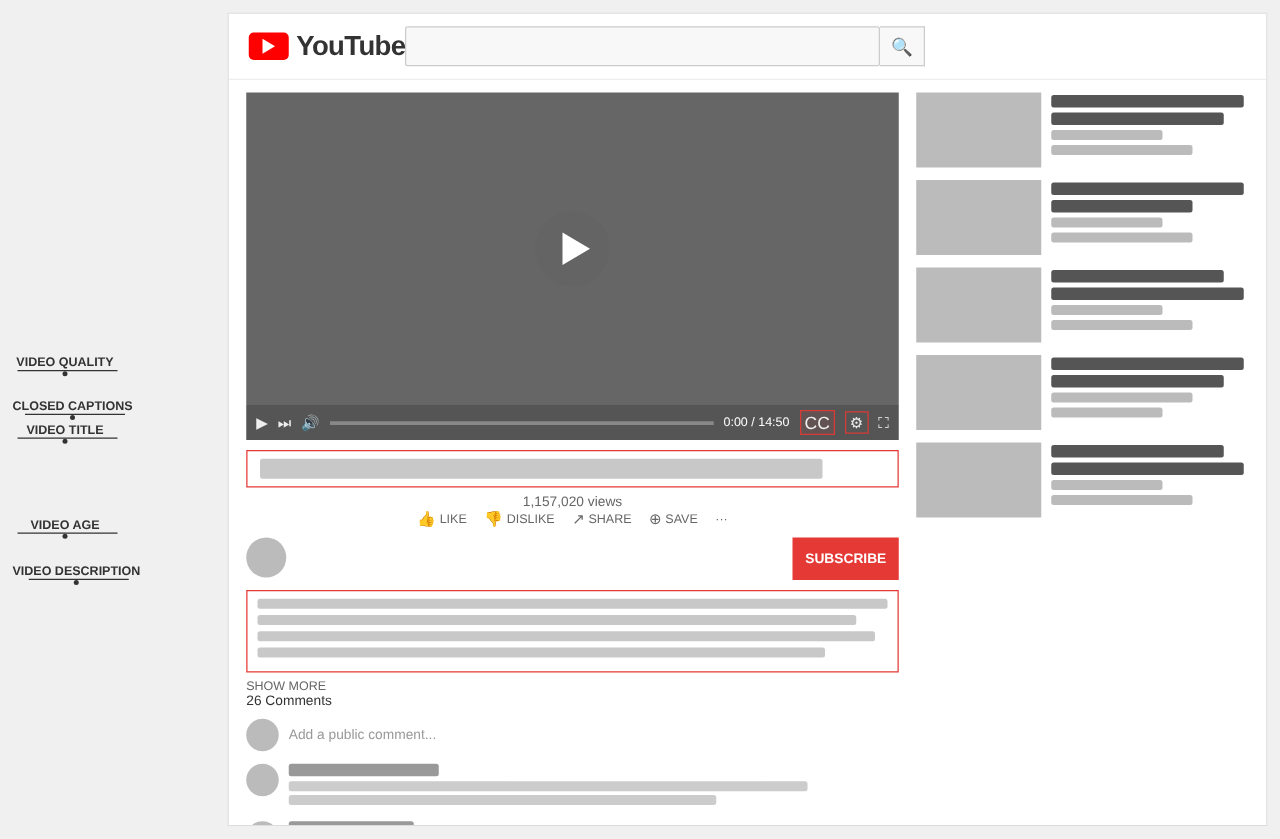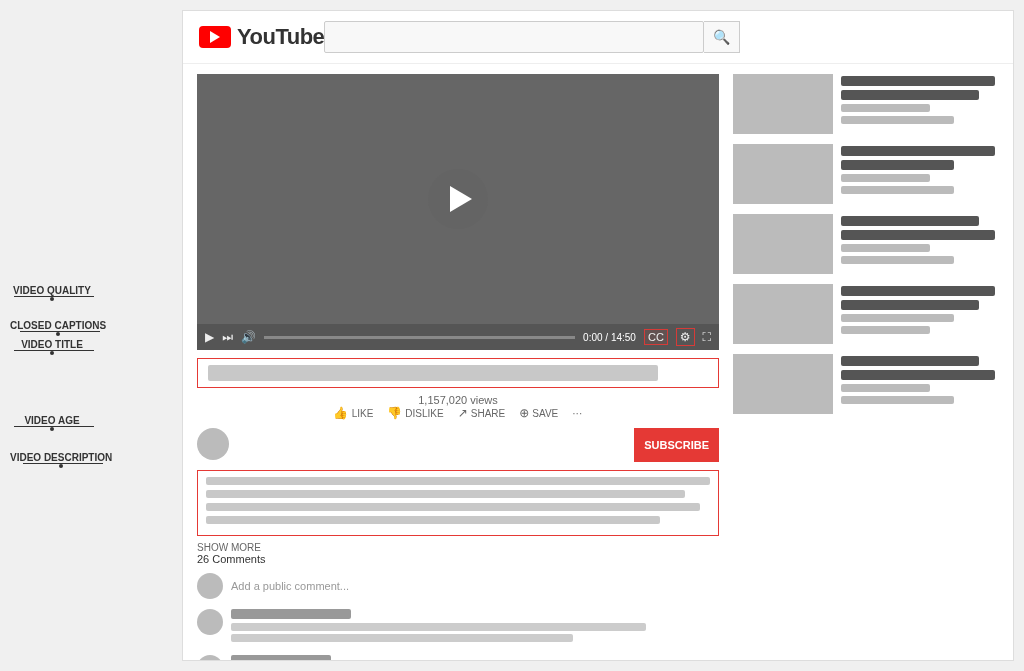--- a/index.html
+++ b/index.html
@@ -186,21 +186,21 @@
     .time-display {
       color: white;
       font-size: 10px;
       white-space: nowrap;
     }
 
     .ctrl-cc {
       border: 1px solid #e53935;
       background: rgba(229,57,53,0.1);
       color: white;
-      font-size: 11px;
+      font-size: 14px;
       padding: 1px 3px;
       cursor: pointer;
     }
 
     .ctrl-settings {
       border: 1px solid #e53935;
       color: white;
       font-size: 12px;
       padding: 1px 3px;
       cursor: pointer;

